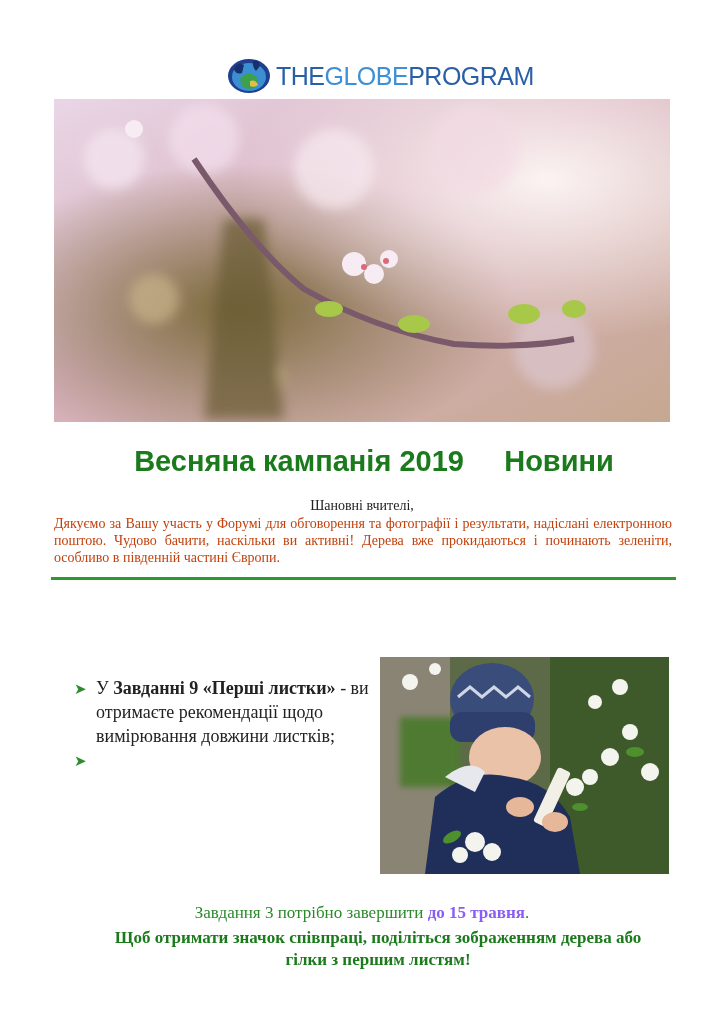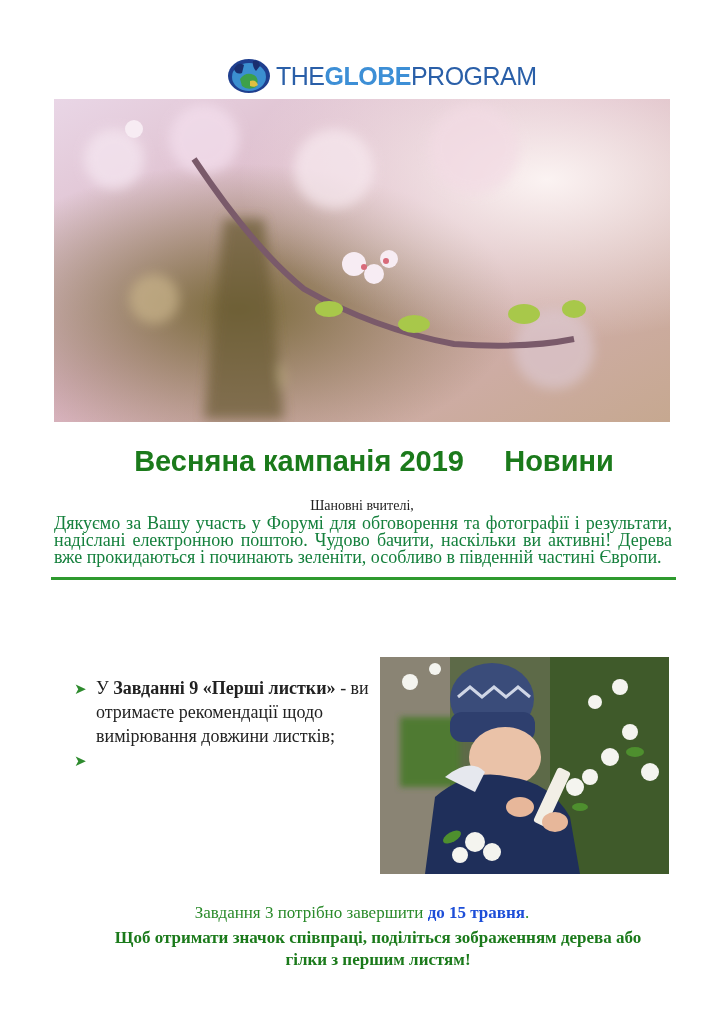--- a/index.html
+++ b/index.html
@@ -4,53 +4,53 @@
 <style>
   html, body { margin: 0; padding: 0; background: #ffffff; }
   body { width: 724px; height: 1024px; position: relative; overflow: hidden; font-family: "Liberation Serif", serif; color: #222; }
   .abs { position: absolute; }
 
   
   #logo { left: 226px; top: 55px; height: 42px; display: flex; align-items: center; }
   #logo-globe { width: 46px; height: 38px; margin-right: 4px; }
   #logo-text { font-family: "Liberation Sans", sans-serif; font-size: 25px; letter-spacing: -0.5px; color: #2a5fa8; white-space: nowrap; }
   #logo-text .the { font-weight: normal; }
-  #logo-text .globe { font-weight: bold; color: #3d8fd6; }
+  #logo-text .globe { font-weight: normal; color: #3d8fd6; }
   #logo-text .prog { font-weight: normal; color: #2a5fa8; }
 
   
   #hero { left: 54px; top: 99px; width: 616px; height: 323px; overflow: hidden; }
   #hero svg { width: 100%; height: 100%; display: block; }
 
   
   #title { left: 0; width: 724px; top: 445px; text-align: center; font-family: "Liberation Sans", sans-serif; font-weight: bold; font-size: 29px; color: #1b7a1b; white-space: pre; padding-left: 12px; }
 
   
   #greeting { left: 0; width: 724px; top: 498px; text-align: center; font-size: 14px; color: #222; }
-  #intro { left: 54px; width: 618px; top: 515px; font-size: 18px; line-height: 17px; text-align: justify; color: #15803d; }
+  #intro { left: 54px; width: 618px; top: 515px; font-size: 14px; line-height: 17px; text-align: justify; color: #c2410c; }
 
   
   #divider { left: 51px; top: 577px; width: 625px; height: 3px; background: #2e9a2e; }
 
   
   #sec-title { left: 0; width: 724px; top: 589px; text-align: center; font-weight: bold; font-size: 22px; line-height: 26px; color: #1b7a1b; }
 
   
   #bullets { left: 72px; top: 676px; width: 300px; font-size: 18px; line-height: 24px; color: #222; list-style: none; margin: 0; padding: 0; }
   #bullets li { position: relative; padding-left: 24px; }
   #bullets .arrow { position: absolute; left: 2px; top: 1px; color: #2e8b2e; font-size: 15px; }
   #bullets b { font-weight: bold; }
 
   
   #photo { left: 380px; top: 657px; width: 289px; height: 217px; overflow: hidden; }
   #photo svg { width: 100%; height: 100%; display: block; }
 
   
   #deadline { left: 0; width: 724px; top: 903px; text-align: center; font-size: 17px; color: #2a8a2a; }
-  #deadline b { font-weight: bold; color: #1d4ed8; }
+  #deadline b { font-weight: bold; color: #8b5cf6; }
   #cta { left: 96px; width: 564px; top: 927px; text-align: center; font-size: 17px; line-height: 22px; font-weight: bold; color: #1b7a1b; }
 </style>
 </head>
 <body>
 
 <div id="logo" class="abs">
   <svg id="logo-globe" viewBox="0 0 46 38">
     <ellipse cx="23" cy="19" rx="21" ry="17" fill="#1f3f8f"></ellipse>
     <ellipse cx="23" cy="20" rx="17" ry="14" fill="#3b8fd0"></ellipse>
     <path d="M14 22 Q20 14 28 18 Q34 22 30 30 Q22 34 16 29 Z" fill="#3da04a"></path>

